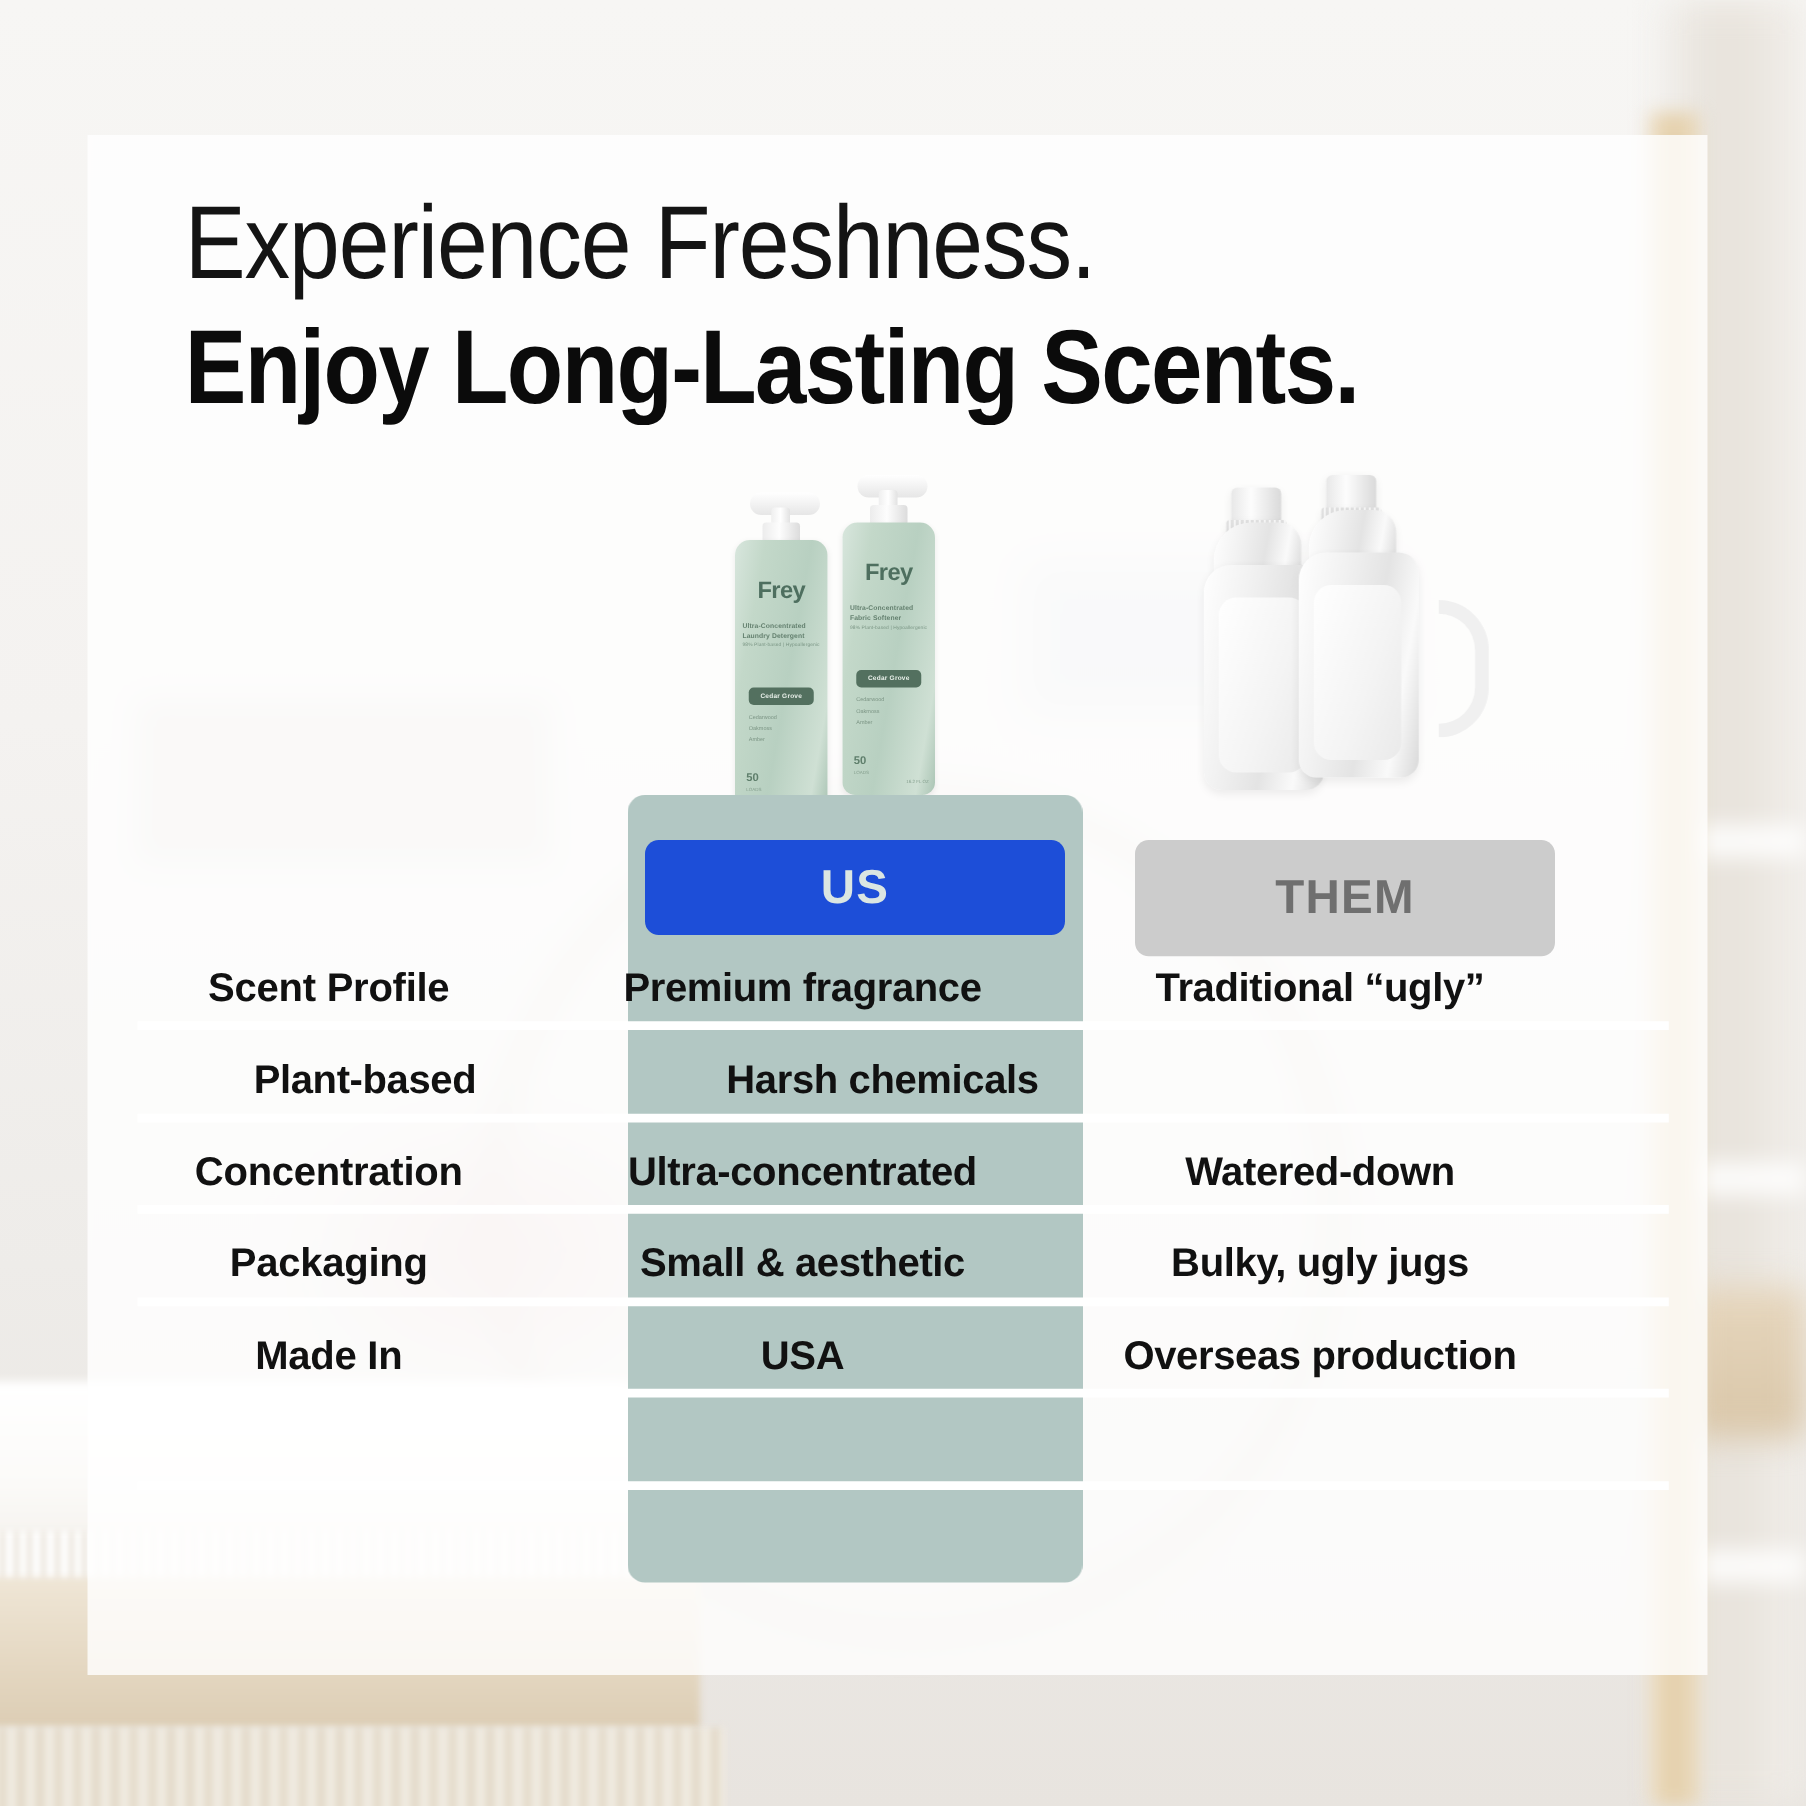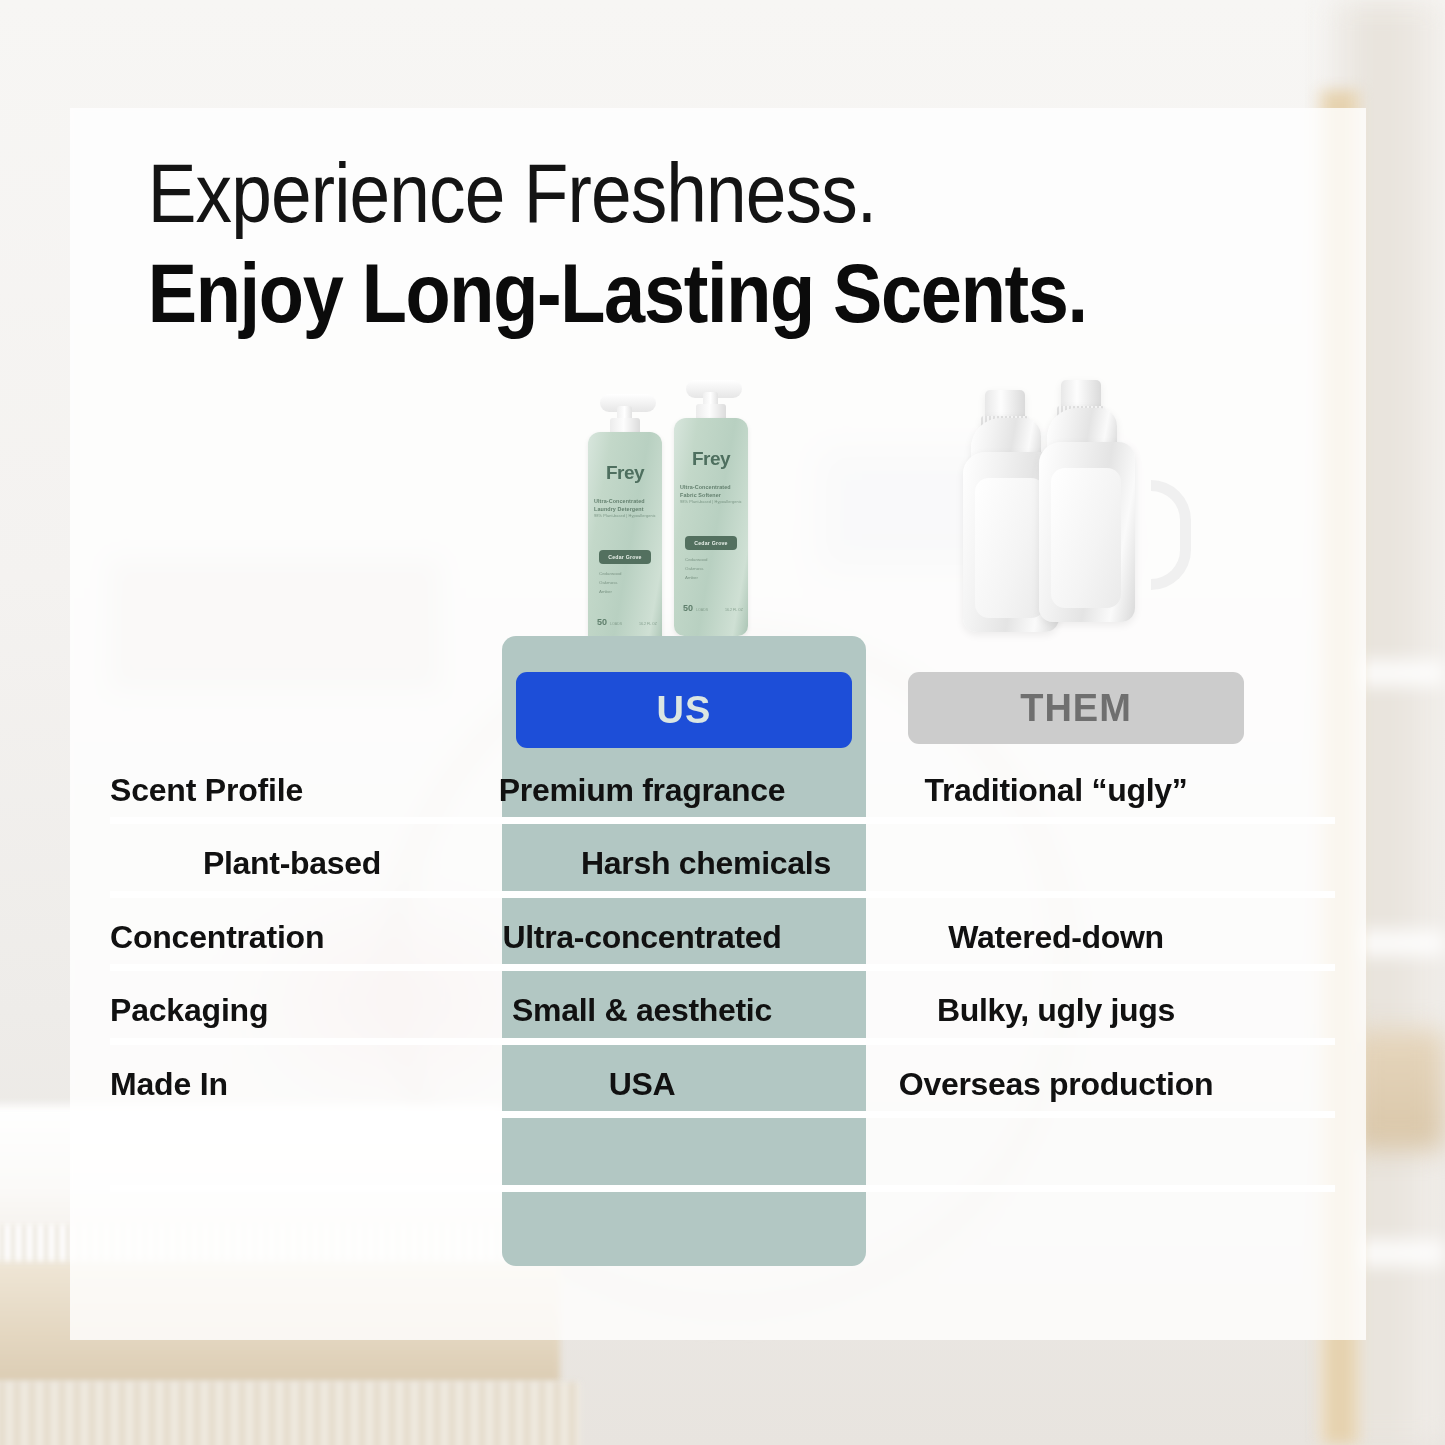--- a/index.html
+++ b/index.html
@@ -166,21 +166,21 @@
     color:#e9f0ea; font-size:5.2px; font-weight:700;
     display:flex; align-items:center; justify-content:center;
     letter-spacing:0.2px;
   }
   .frey-notes{
     position:absolute; left:11px; top:190px; width:54px;
     font-size:4.4px; color:#7d9686; line-height:2.0;
   }
   .frey-foot{
     position:absolute; left:9px; top:237px; width:60px;
-    display:flex; align-items:baseline; gap:3px;
+    display:flex; align-items:baseline; gap:3px;flex-direction:column;
   }
   .frey-foot .num{ font-size:9px; font-weight:700; color:#5f7f6c; }
   .frey-foot .lab{ font-size:3.6px; color:#86a08f; }
   .frey-foot .oz{ font-size:3.6px; color:#86a08f; margin-left:auto; }
 
   
   .jug-group{ position:absolute; left:963px; top:368px; width:230px; height:268px; }
   .jug{
     position:absolute;
     background:linear-gradient(100deg,#ffffff 0%,#f2f2f2 30%,#e4e4e4 58%,#fafafa 80%,#d9d9d9 100%);
@@ -223,36 +223,36 @@
     left:516px; top:672px; width:336px; height:76px;
     background:#1d4ed8;
     border-radius:11px;
     display:flex; align-items:center; justify-content:center;
   }
   .us-header span{
     color:#dbe6e2; font-size:38px; font-weight:700; letter-spacing:1px;
   }
   .them-header{
     position:absolute;
-    left:908px; top:672px; width:336px; height:72px;
+    left:908px; top:672px; width:336px; height:93px;
     background:#cccccc;
     border-radius:11px;
     display:flex; align-items:center; justify-content:center;
   }
   .them-header span{
     color:#6f6f6f; font-size:38px; font-weight:700; letter-spacing:1px;
   }
 
   .rows{ position:absolute; left:0; top:0; width:1445px; height:1445px; }
   .row{
     position:absolute; left:110px; width:1225px; height:73px;
     display:flex; align-items:center;
   }
   .row .cell-label{
-    width:350px; text-align:left; padding-right:44px;
+    width:350px; text-align:center; padding-right:44px;
     font-size:32px; font-weight:700; color:#111;
     letter-spacing:-0.2px;
   }
   .row .cell-us{
     width:364px; text-align:center;
     font-size:32px; font-weight:700; color:#111;
     letter-spacing:-0.3px;
   }
   .row .cell-them{
     width:380px; margin-left:42px; text-align:center;

